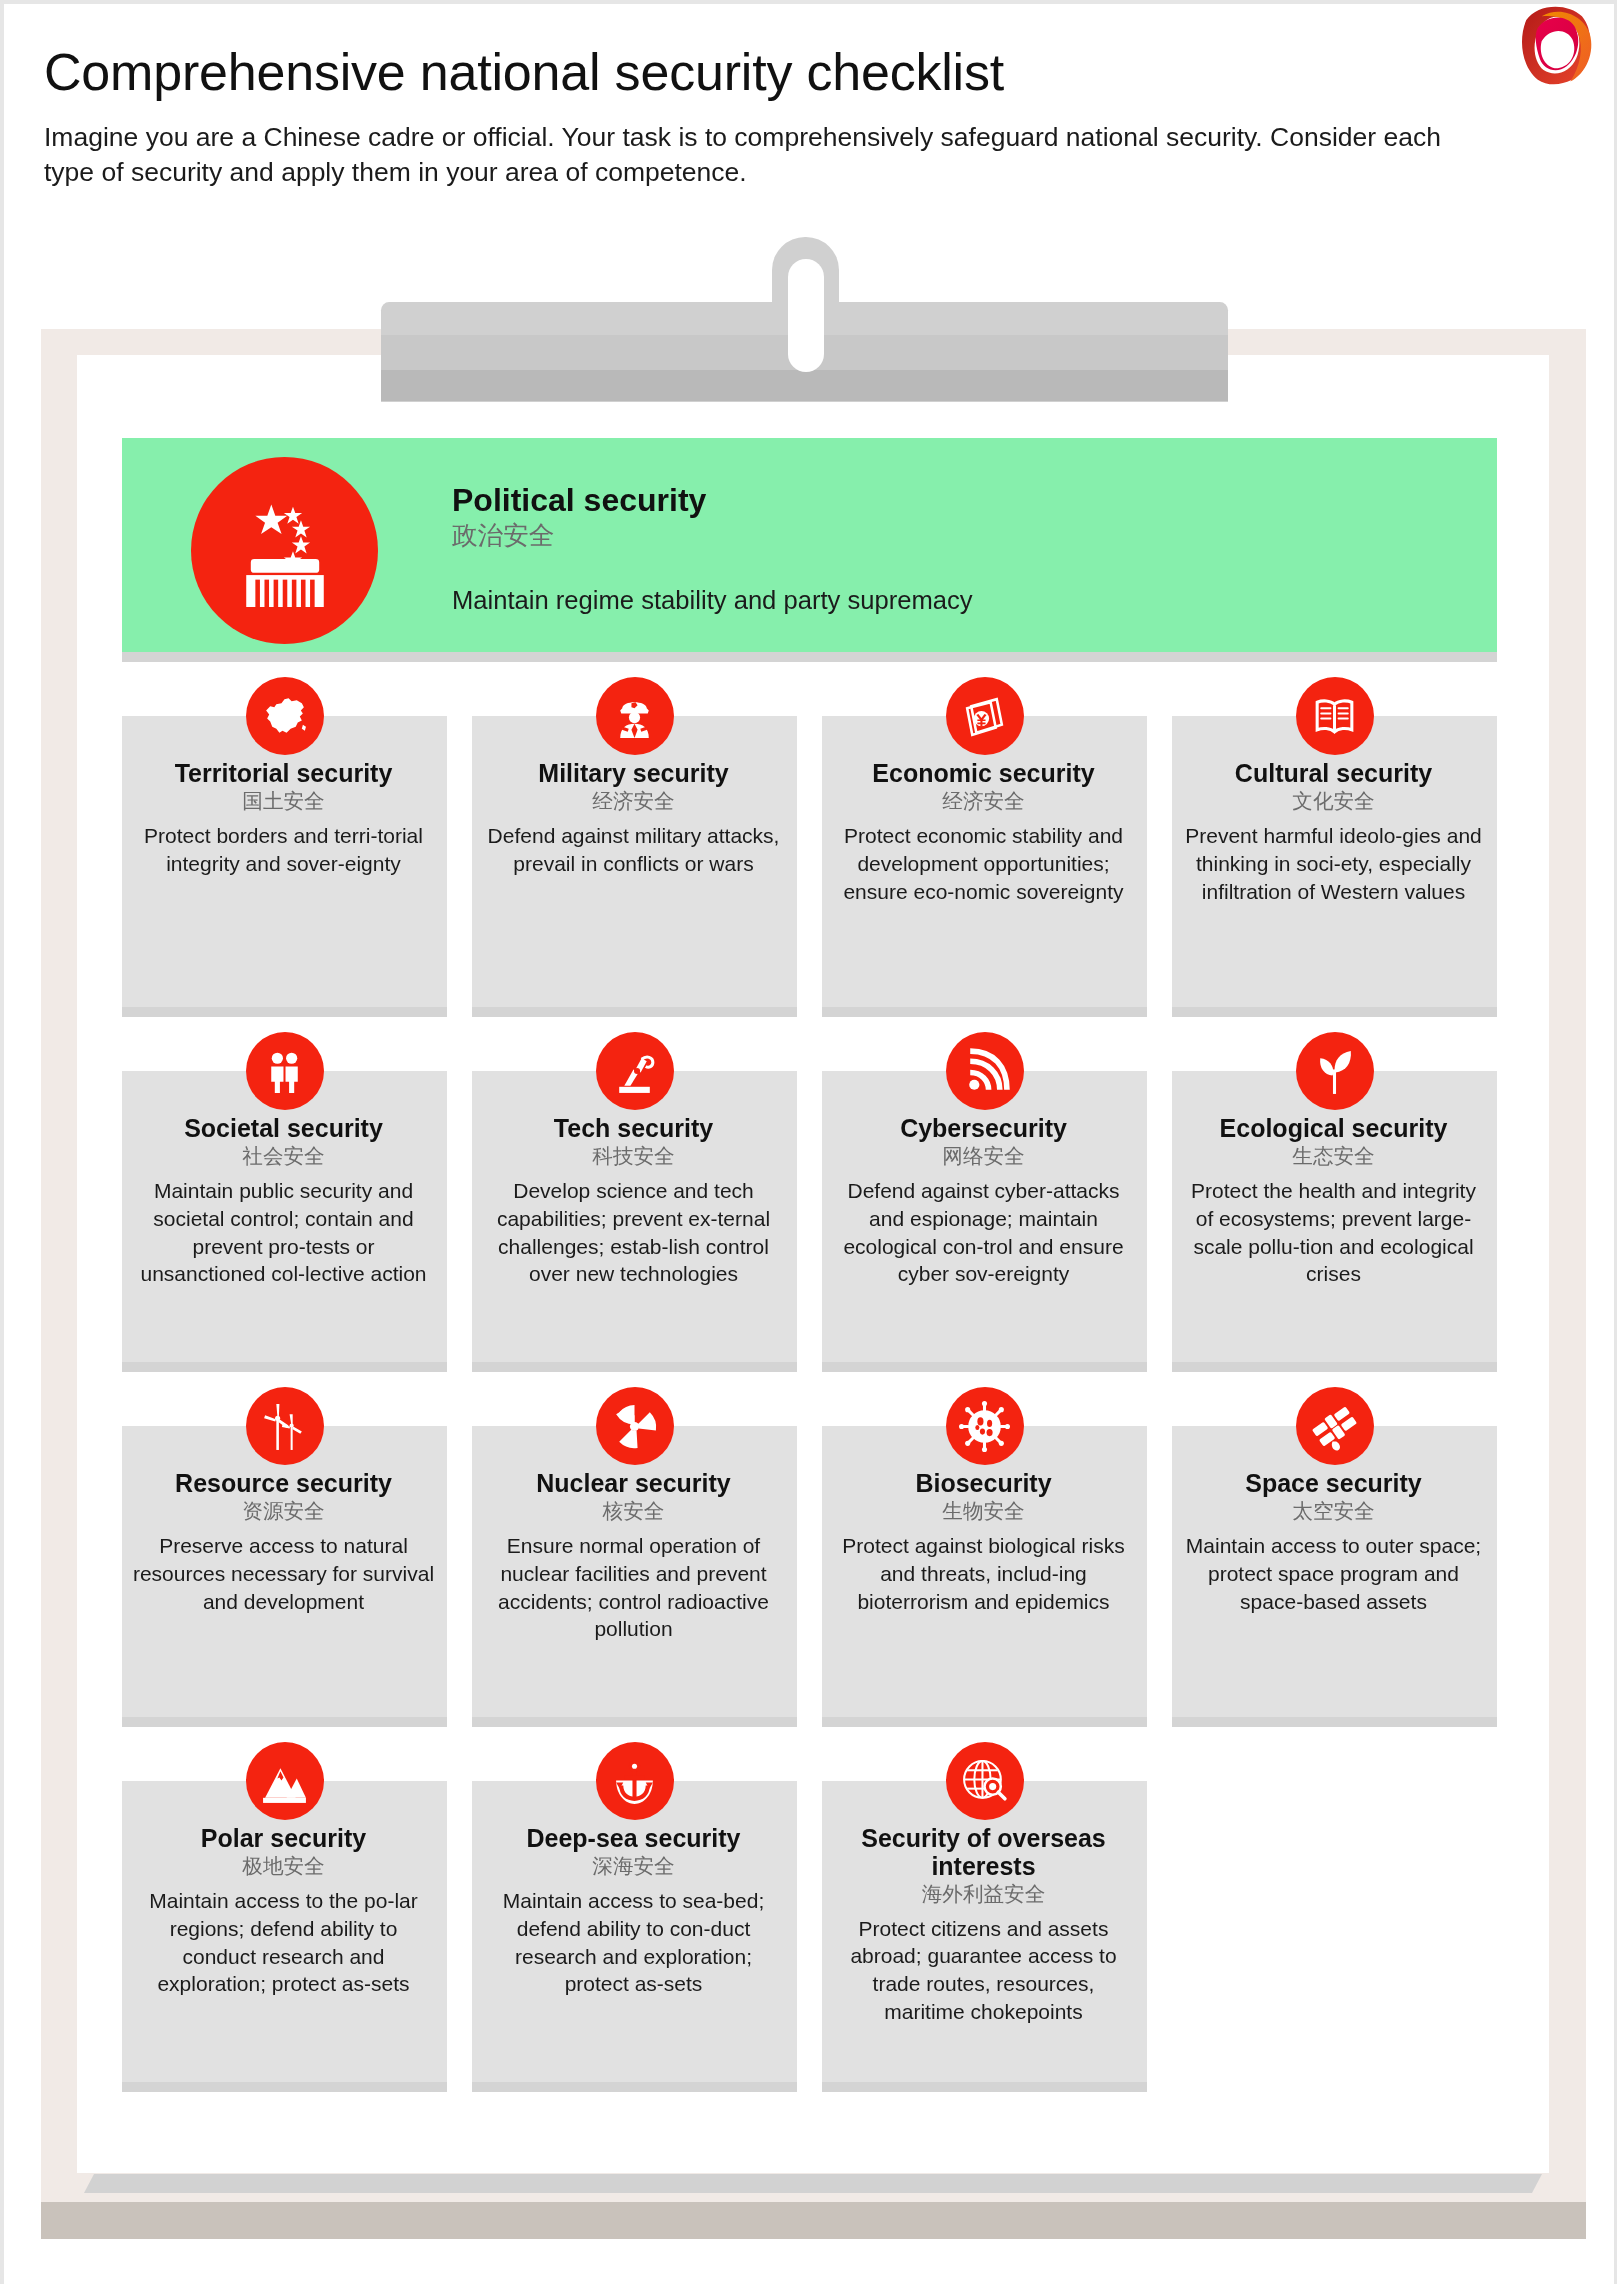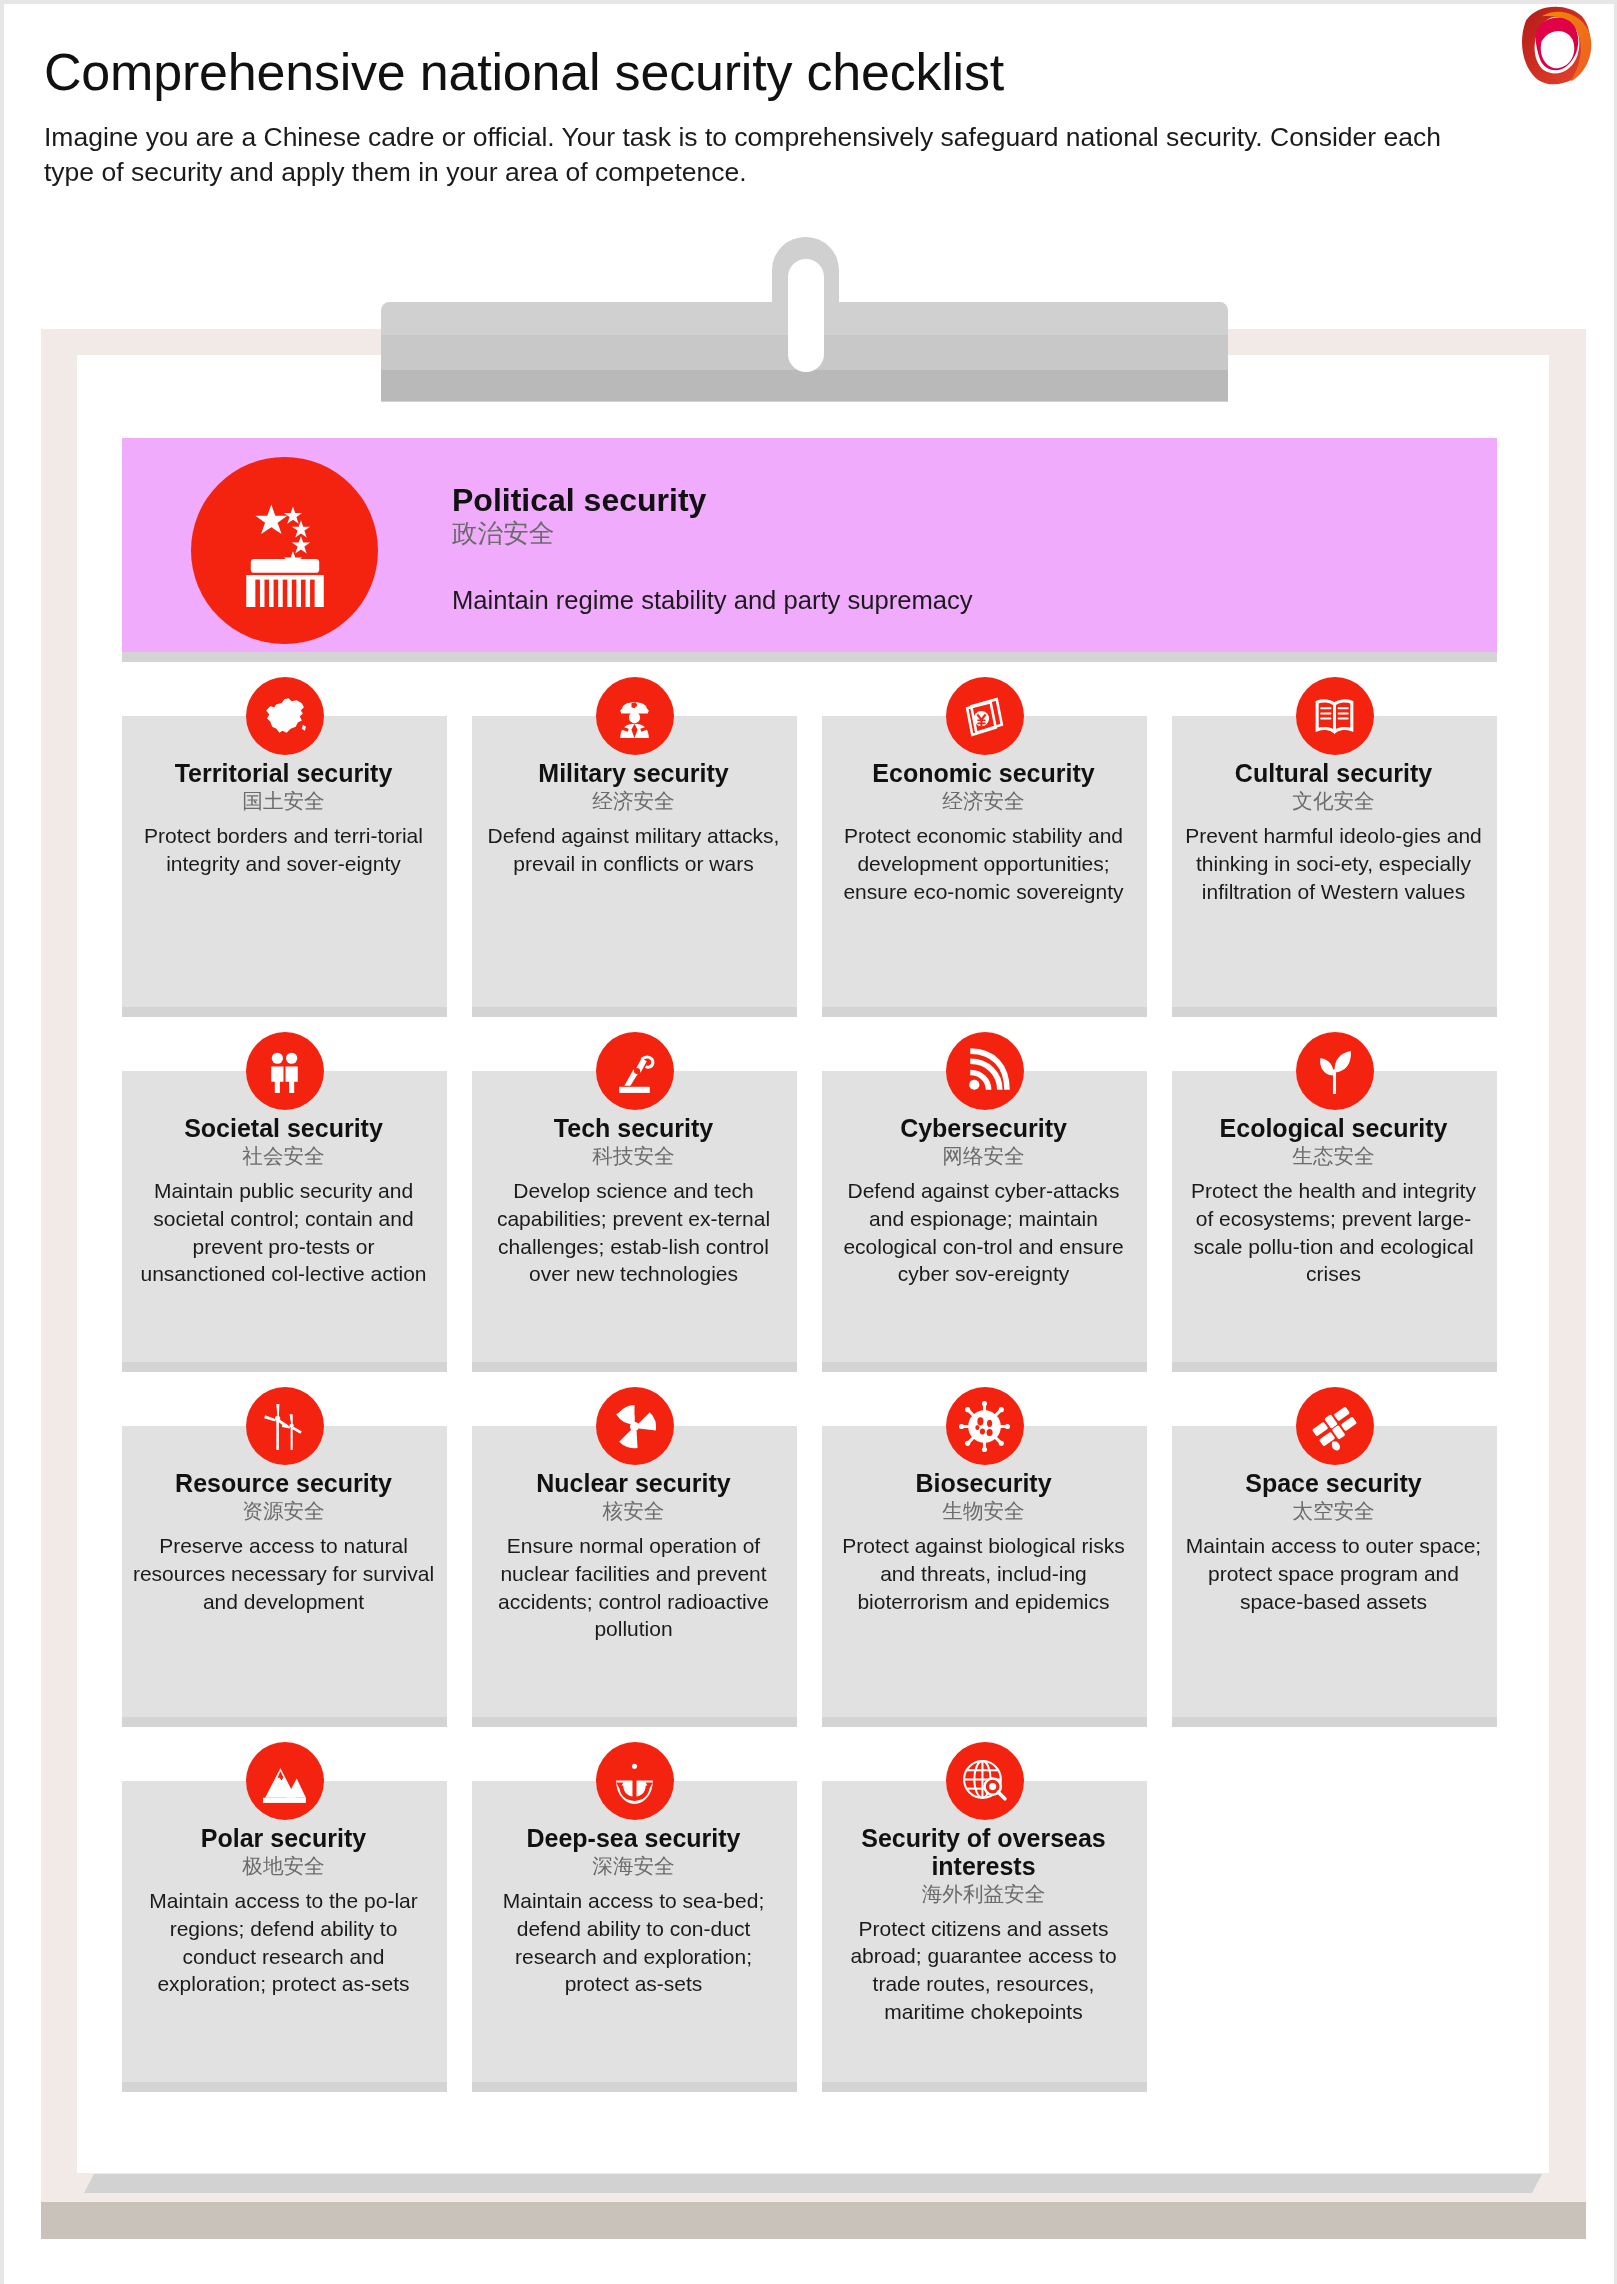--- a/index.html
+++ b/index.html
@@ -69,36 +69,36 @@
     background: #d2d2d2; z-index: 2;
     clip-path: polygon(10px 0, 100% 0, calc(100% - 10px) 100%, 0 100%);
   }
 
   
   .content { position: absolute; left: 118px; top: 215px; width: 1375px; z-index: 3; }
 
   
   .hero {
     position: relative; width: 1375px; height: 224px;
-    background: #f0abfc; display: flex; align-items: center;
+    background: #86efac; display: flex; align-items: center;
   }
   .hero-shadow {
     position: absolute; left: 0; bottom: 0; width: 1375px; height: 10px;
     background: #d4d4d4;
   }
   .hero-icon {
     width: 187px; height: 187px; border-radius: 50%;
     background: #f42310; margin-left: 69px;
     display: flex; align-items: center; justify-content: center;
     flex: 0 0 auto;
   }
   .hero-text { margin-left: 74px; }
   .hero-title { font-size: 32px; font-weight: 700; color: #111; line-height: 1.08; }
   .hero-cn { font-size: 25.6px; color: #6b6b6b; margin-top: 4.6px; line-height: 1.1;
-             font-family: Liberation Mono, monospace; }
+             font-family: Liberation Serif, serif; }
   .hero-desc { font-size: 25.6px; color: #1b1b1b; margin-top: 34px; line-height: 1.28; }
 
   
   .row { display: flex; gap: 25px; margin-top: 54px; }
   .card {
     position: relative; width: 325px;
     background: #e1e1e1;
     padding: 44px 11px 12px 9px;
     text-align: center;
   }

